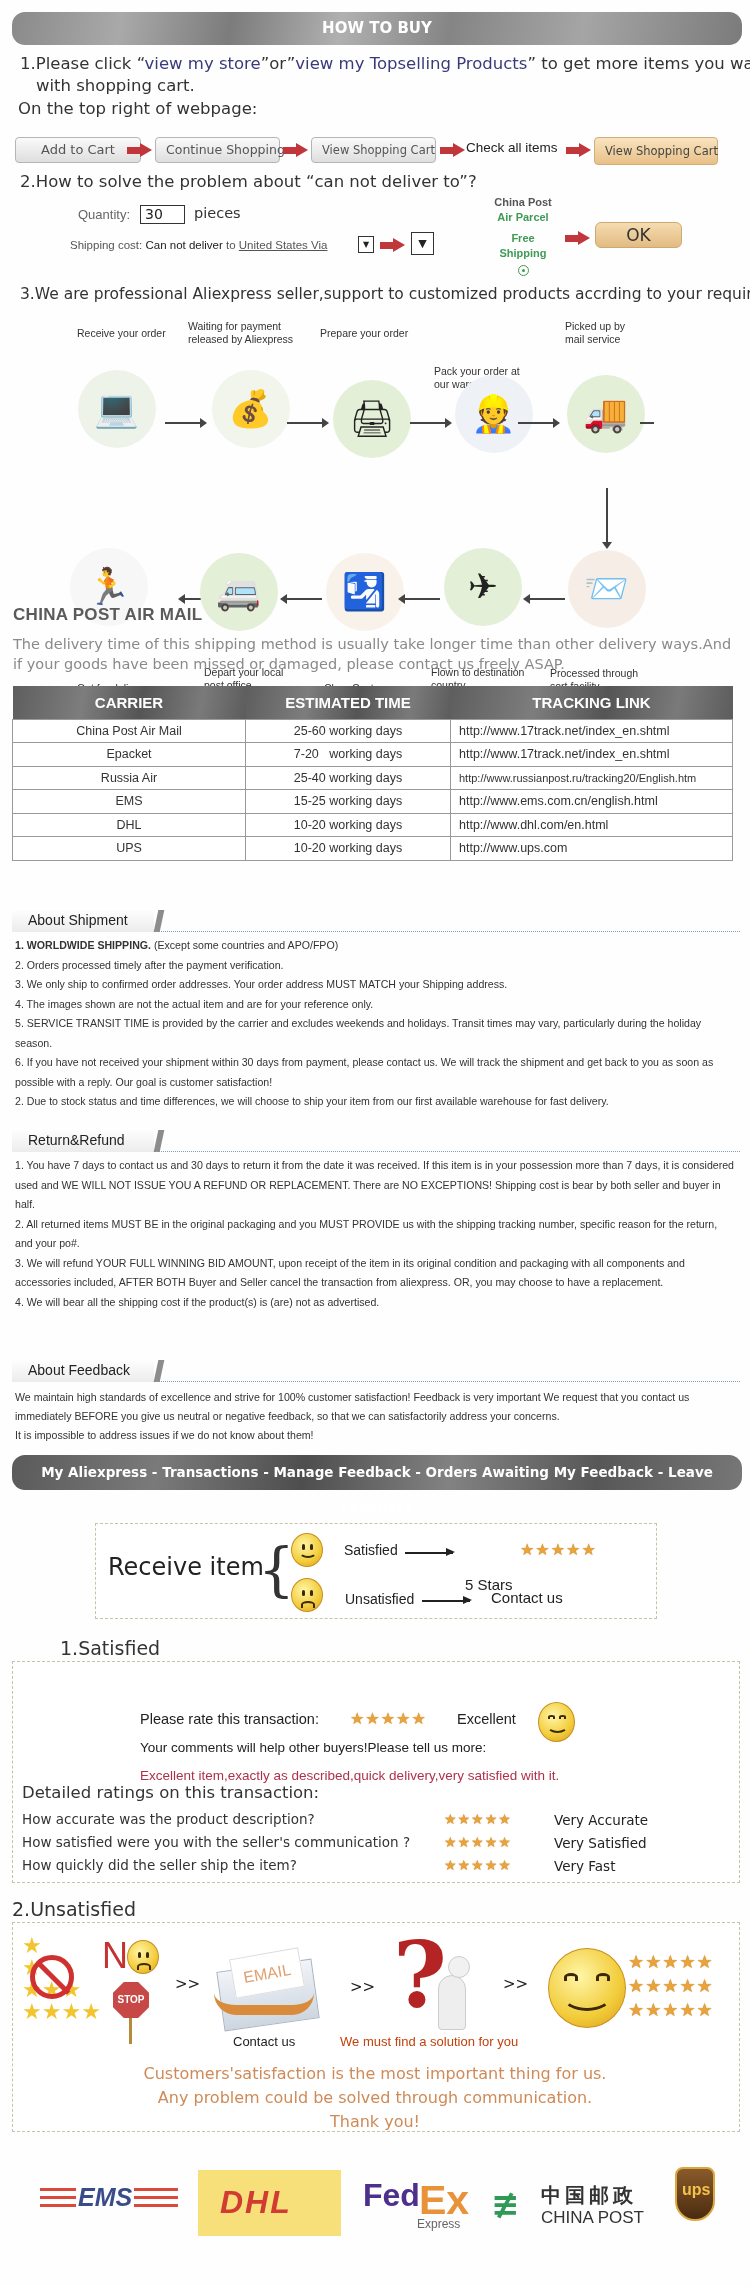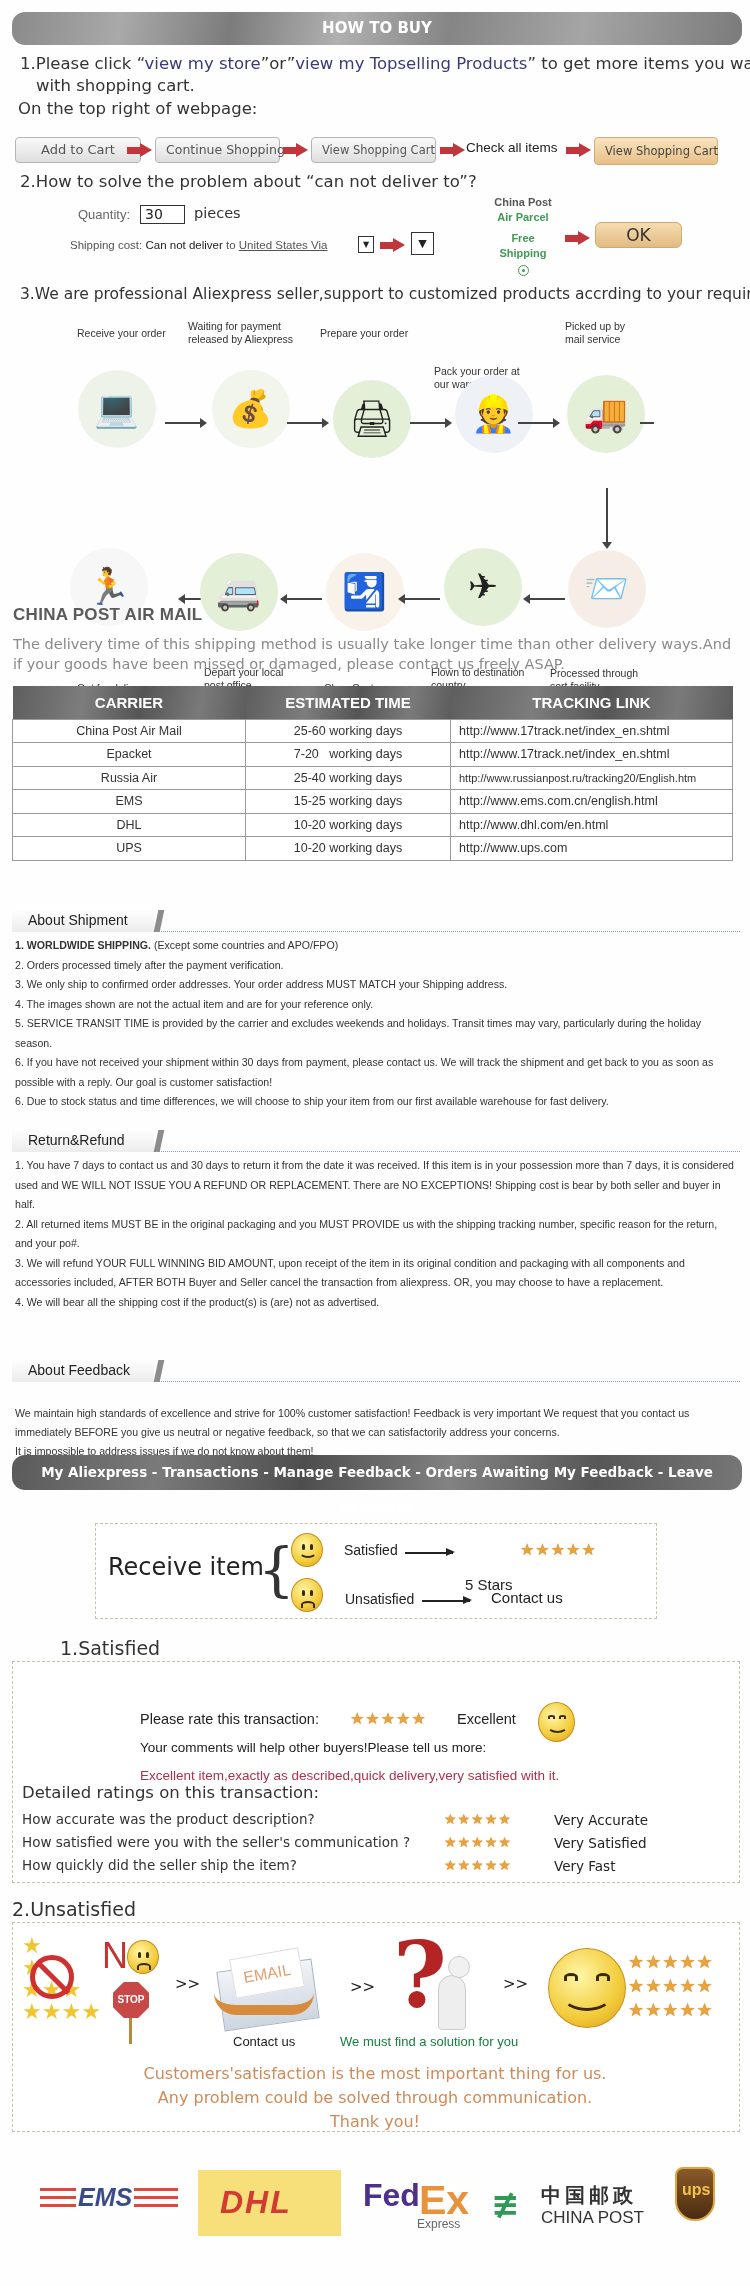--- a/index.html
+++ b/index.html
@@ -225,35 +225,35 @@
 
 <div class="sec-tab" style="top:908px;"><span>About Shipment</span><span class="notch"></span></div>
 <div class="sec-line" style="top:931px;"></div>
 <div class="para" style="top:936px;">
   <p><b>1. WORLDWIDE SHIPPING.</b><span> (Except some countries and APO/FPO)</span></p>
   <p>2. Orders processed timely after the payment verification.</p>
   <p>3. We only ship to confirmed order addresses. Your order address MUST MATCH your Shipping address.</p>
   <p>4. The images shown are not the actual item and are for your reference only.</p>
   <p>5. SERVICE TRANSIT TIME is provided by the carrier and excludes weekends and holidays. Transit times may vary, particularly during the holiday season.</p>
   <p>6. If you have not received your shipment within 30 days from payment, please contact us. We will track the shipment and get back to you as soon as possible with a reply. Our goal is customer satisfaction!</p>
-  <p>6. Due to stock status and time differences, we will choose to ship your item from our first available warehouse for fast delivery.</p>
+  <p>2. Due to stock status and time differences, we will choose to ship your item from our first available warehouse for fast delivery.</p>
 </div>
 
 <div class="sec-tab" style="top:1128px;"><span>Return&amp;Refund</span><span class="notch"></span></div>
 <div class="sec-line" style="top:1151px;"></div>
 <div class="para" style="top:1156px;">
   <p>1. You have 7 days to contact us and 30 days to return it from the date it was received. If this item is in your possession more than 7 days, it is considered used and WE WILL NOT ISSUE YOU A REFUND OR REPLACEMENT. There are NO EXCEPTIONS! Shipping cost is bear by both seller and buyer in half.</p>
   <p>2. All returned items MUST BE in the original packaging and you MUST PROVIDE us with the shipping tracking number, specific reason for the return, and your po#.</p>
   <p>3. We will refund YOUR FULL WINNING BID AMOUNT, upon receipt of the item in its original condition and packaging with all components and accessories included, AFTER BOTH Buyer and Seller cancel the transaction from aliexpress. OR, you may choose to have a replacement.</p>
   <p>4.  We will bear all the shipping cost if the product(s) is (are) not as advertised.</p>
 </div>
 
 <div class="sec-tab" style="top:1358px;"><span>About Feedback</span><span class="notch"></span></div>
 <div class="sec-line" style="top:1381px;"></div>
-<div class="para" style="top:1388px; line-height:19px;margin-top:16px;">
+<div class="para" style="top:1388px; line-height:19px;">
   <p>We maintain high standards of excellence and strive for 100% customer satisfaction! Feedback is very important We request that you contact us immediately BEFORE you give us neutral or negative feedback, so that we can satisfactorily address your concerns.</p>
   <p>It is impossible to address issues if we do not know about them!</p>
 </div>
 
 <div class="banner dark" style="top:1455px; height:35px; line-height:35px; font-size:13.5px;">
   <span>My Aliexpress - Transactions - Manage Feedback - Orders Awaiting My Feedback - Leave Feedback</span>
 </div>
 
 <div class="dash-box" style="left:95px; top:1523px; width:562px; height:96px;"></div>
 <div class="abs" style="left:108px; top:1553px; font-size:24px; color:#222; font-family:'DejaVu Sans',sans-serif;">Receive item</div>
@@ -323,21 +323,21 @@
   <div class="abs" style="left:8px; top:20px; width:96px; height:60px; background:linear-gradient(#f1f4f8,#cdd6e0); border:1px solid #a8b4c2; transform:rotate(-8deg);"></div>
   <div class="abs" style="left:20px; top:8px; width:70px; height:40px; background:#fff; border:1px solid #ddd; transform:rotate(-10deg); text-align:center; font-size:16px; color:#e0a070; line-height:40px; font-family:'Liberation Sans',sans-serif;">EMAIL</div>
   <div class="abs" style="left:2px; top:48px; width:100px; height:22px; border-bottom:10px solid #d98a3a; border-radius:0 0 60px 60px;"></div>
 </div>
 <div class="abs" style="left:233px; top:2034px; font-size:13px; color:#222; font-family:'Liberation Sans',sans-serif;">Contact us</div>
 
 <div class="abs" style="left:350px; top:1978px; font-size:15px; color:#222;">&gt;&gt;</div>
 <div class="abs" style="left:393px; top:1925px; font-size:92px; color:#b42424; font-weight:bold; line-height:100px; font-family:'DejaVu Serif',serif;">?</div>
 <div class="abs" style="left:438px; top:1975px; width:28px; height:55px; background:#eee; border-radius:14px 14px 4px 4px; border:1px solid #ccc;"></div>
 <div class="abs" style="left:448px; top:1956px; width:22px; height:22px; background:#f1f1f1; border-radius:50%; border:1px solid #ccc;"></div>
-<div class="abs" style="left:340px; top:2034px; font-size:13px; color:#15803d; font-family:'Liberation Sans',sans-serif;text-align:right;">We must find a solution for you</div>
+<div class="abs" style="left:340px; top:2034px; font-size:13px; color:#c2410c; font-family:'Liberation Sans',sans-serif;text-align:right;">We must find a solution for you</div>
 
 <div class="abs" style="left:503px; top:1975px; font-size:15px; color:#222;">&gt;&gt;</div>
 <div class="smile" style="left:548px; top:1948px; width:78px; height:80px;">
   <span class="abs" style="left:15px; top:24px; width:14px; height:8px; border:3px solid #3b2a05; border-bottom:none; border-radius:50% 50% 0 0;"></span>
   <span class="abs" style="left:47px; top:24px; width:14px; height:8px; border:3px solid #3b2a05; border-bottom:none; border-radius:50% 50% 0 0;"></span>
   <span class="mouth" style="left:13px; top:32px; width:50px; height:30px; border-width:3px;"></span>
 </div>
 <div class="stars" style="left:628px; top:1950px; font-size:18px; line-height:24px;">★★★★★</div>
 <div class="stars" style="left:628px; top:1974px; font-size:18px; line-height:24px;">★★★★★</div>
 <div class="stars" style="left:628px; top:1998px; font-size:18px; line-height:24px;">★★★★★</div>

